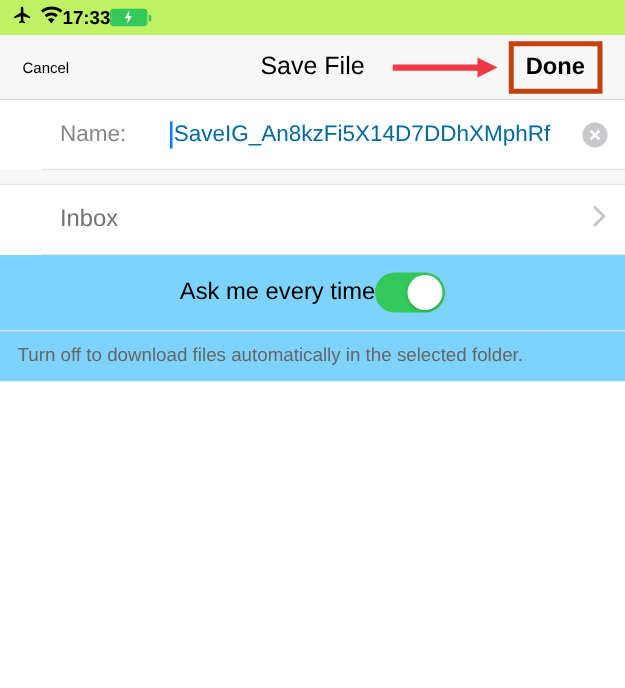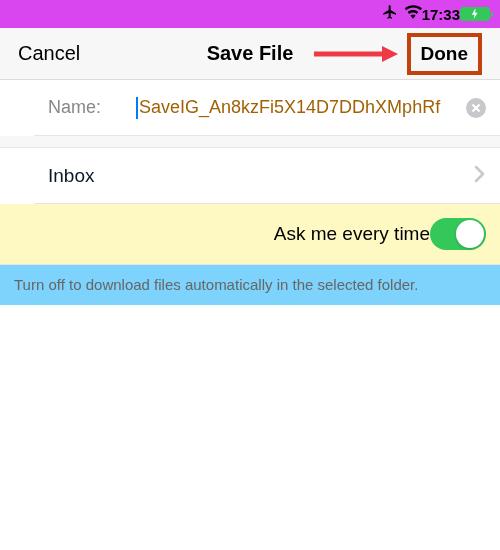--- a/index.html
+++ b/index.html
@@ -7,39 +7,39 @@
       font-family: -apple-system, BlinkMacSystemFont, "Helvetica Neue", sans-serif;
       background: #fff;
       width: 500px;
       height: 550px;
       overflow: hidden;
     }
     .status-bar {
       height: 28px;
       display: flex;
       align-items: center;
-      justify-content: flex-end;
+      justify-content: flex-start;
       padding: 0 10px;
-      background: #d946ef;
+      background: #bef264;
     }
     .status-left { display: flex; align-items: center; gap: 6px; }
     .status-right { display: flex; align-items: center; }
     .time { font-size: 15px; font-weight: 600; color: #000; }
     .nav-bar {
       height: 52px;
       display: flex;
       align-items: center;
       justify-content: space-between;
       padding: 0 18px;
       background: #f7f7f7;
       border-bottom: 1px solid #dcdcdc;
       position: relative;
     }
-    .nav-cancel { font-size: 20px; color: #000; font-weight: 400; }
-    .nav-title { font-size: 20px; color: #000; font-weight: 700; position: absolute; left: 50%; transform: translateX(-50%); }
+    .nav-cancel { font-size: 12px; color: #000; font-weight: 400; }
+    .nav-title { font-size: 20px; color: #000; font-weight: 400; position: absolute; left: 50%; transform: translateX(-50%); }
     .nav-done { font-size: 19px; color: #000; font-weight: 600; }
     .highlight-box {
       border: 4px solid #c2410c;
       padding: 6px 10px;
     }
     .arrow {
       position: absolute;
       right: 102px;
       top: 50%;
       transform: translateY(-50%);
@@ -61,30 +61,30 @@
       border-bottom: 1px solid #e5e5e5;
     }
     .row-label {
       font-size: 18px;
       color: #888;
       width: 88px;
       flex-shrink: 0;
     }
     .row-value-input {
       font-size: 18px;
-      color: #a16207;
+      color: #0369a1;
       border: none;
       outline: none;
       flex: 1;
       padding: 0;
       font-family: inherit;
     }
     .row-value-text {
       font-size: 19px;
-      color: #0f172a;
+      color: #737373;
       flex: 1;
     }
     .clear-btn {
       width: 20px; height: 20px;
       border-radius: 50%;
       background: #c7c7cc;
       display: flex;
       align-items: center;
       justify-content: center;
       flex-shrink: 0;
@@ -98,24 +98,24 @@
     .clear-btn { position: relative; }
     .clear-btn::before { transform: rotate(45deg); }
     .clear-btn::after { transform: rotate(-45deg); }
     .chevron {
       color: #c7c7cc;
       flex-shrink: 0;
     }
     .toggle-row {
       display: flex;
       align-items: center;
-      justify-content: flex-end;
+      justify-content: center;
       padding: 14px 14px;
       border-bottom: 1px solid #e5e5e5;
-      background: #fef9c3;
+      background: #7dd3fc;
       min-height: 56px;
     }
     .toggle-label { font-size: 19px; color: #000; }
     .toggle {
       width: 56px; height: 32px;
       background: #34c759;
       border-radius: 16px;
       position: relative;
     }
     .toggle::after {

